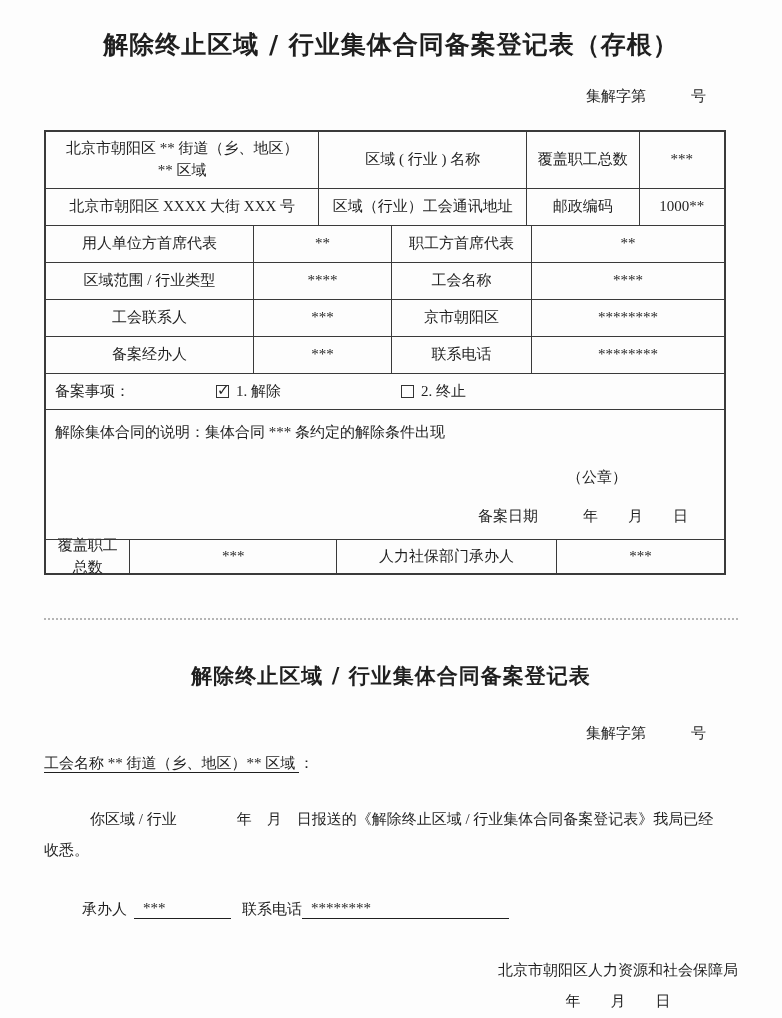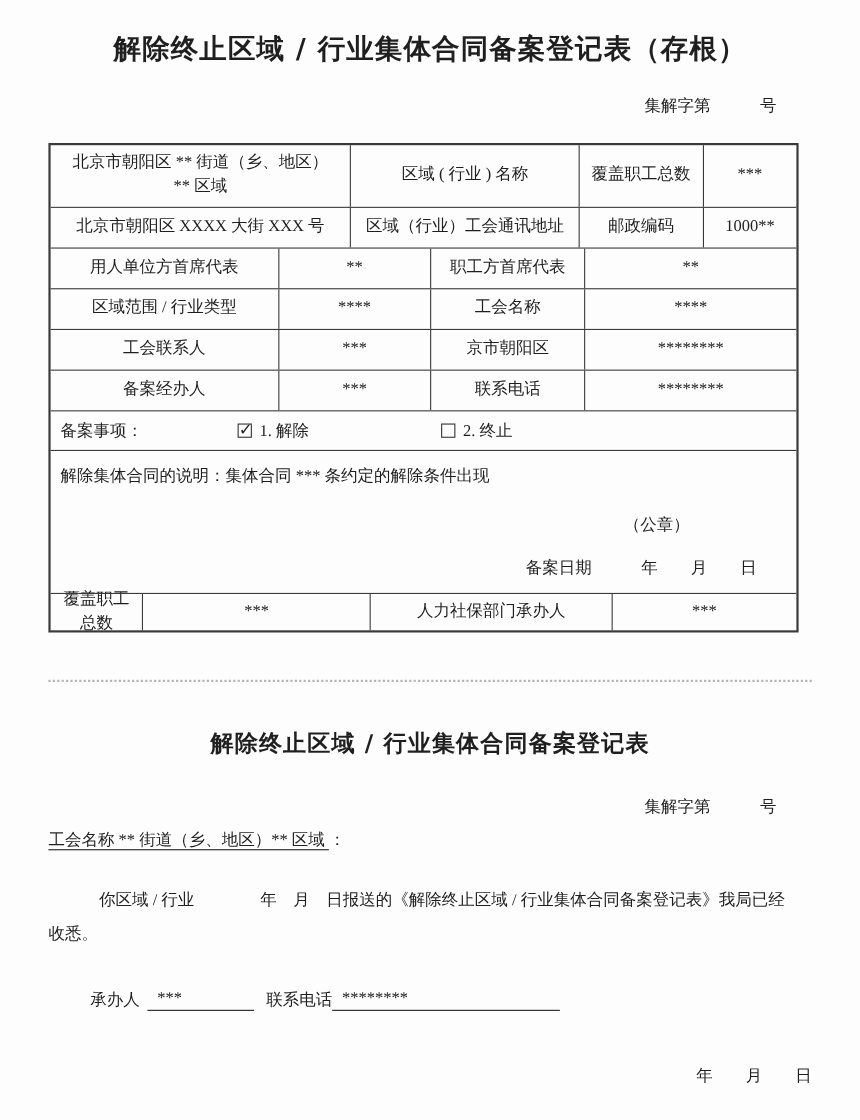--- a/index.html
+++ b/index.html
@@ -185,18 +185,19 @@
 
     <div class="handler-line">
       <span>承办人</span>
       <span class="fill fill-handler">***</span>
       <span class="phone-label">联系电话</span>
       <span class="fill fill-phone">********</span>
     </div>
 
     <div class="sign-block">
       <div class="sign-inner">
+        <div class="bureau">北京市朝阳区人力资源和社会保障局</div>
         <div class="sign-date">年　　月　　日</div>
       </div>
     </div>
   </section>
 
 </div>
 
 </body></html>

